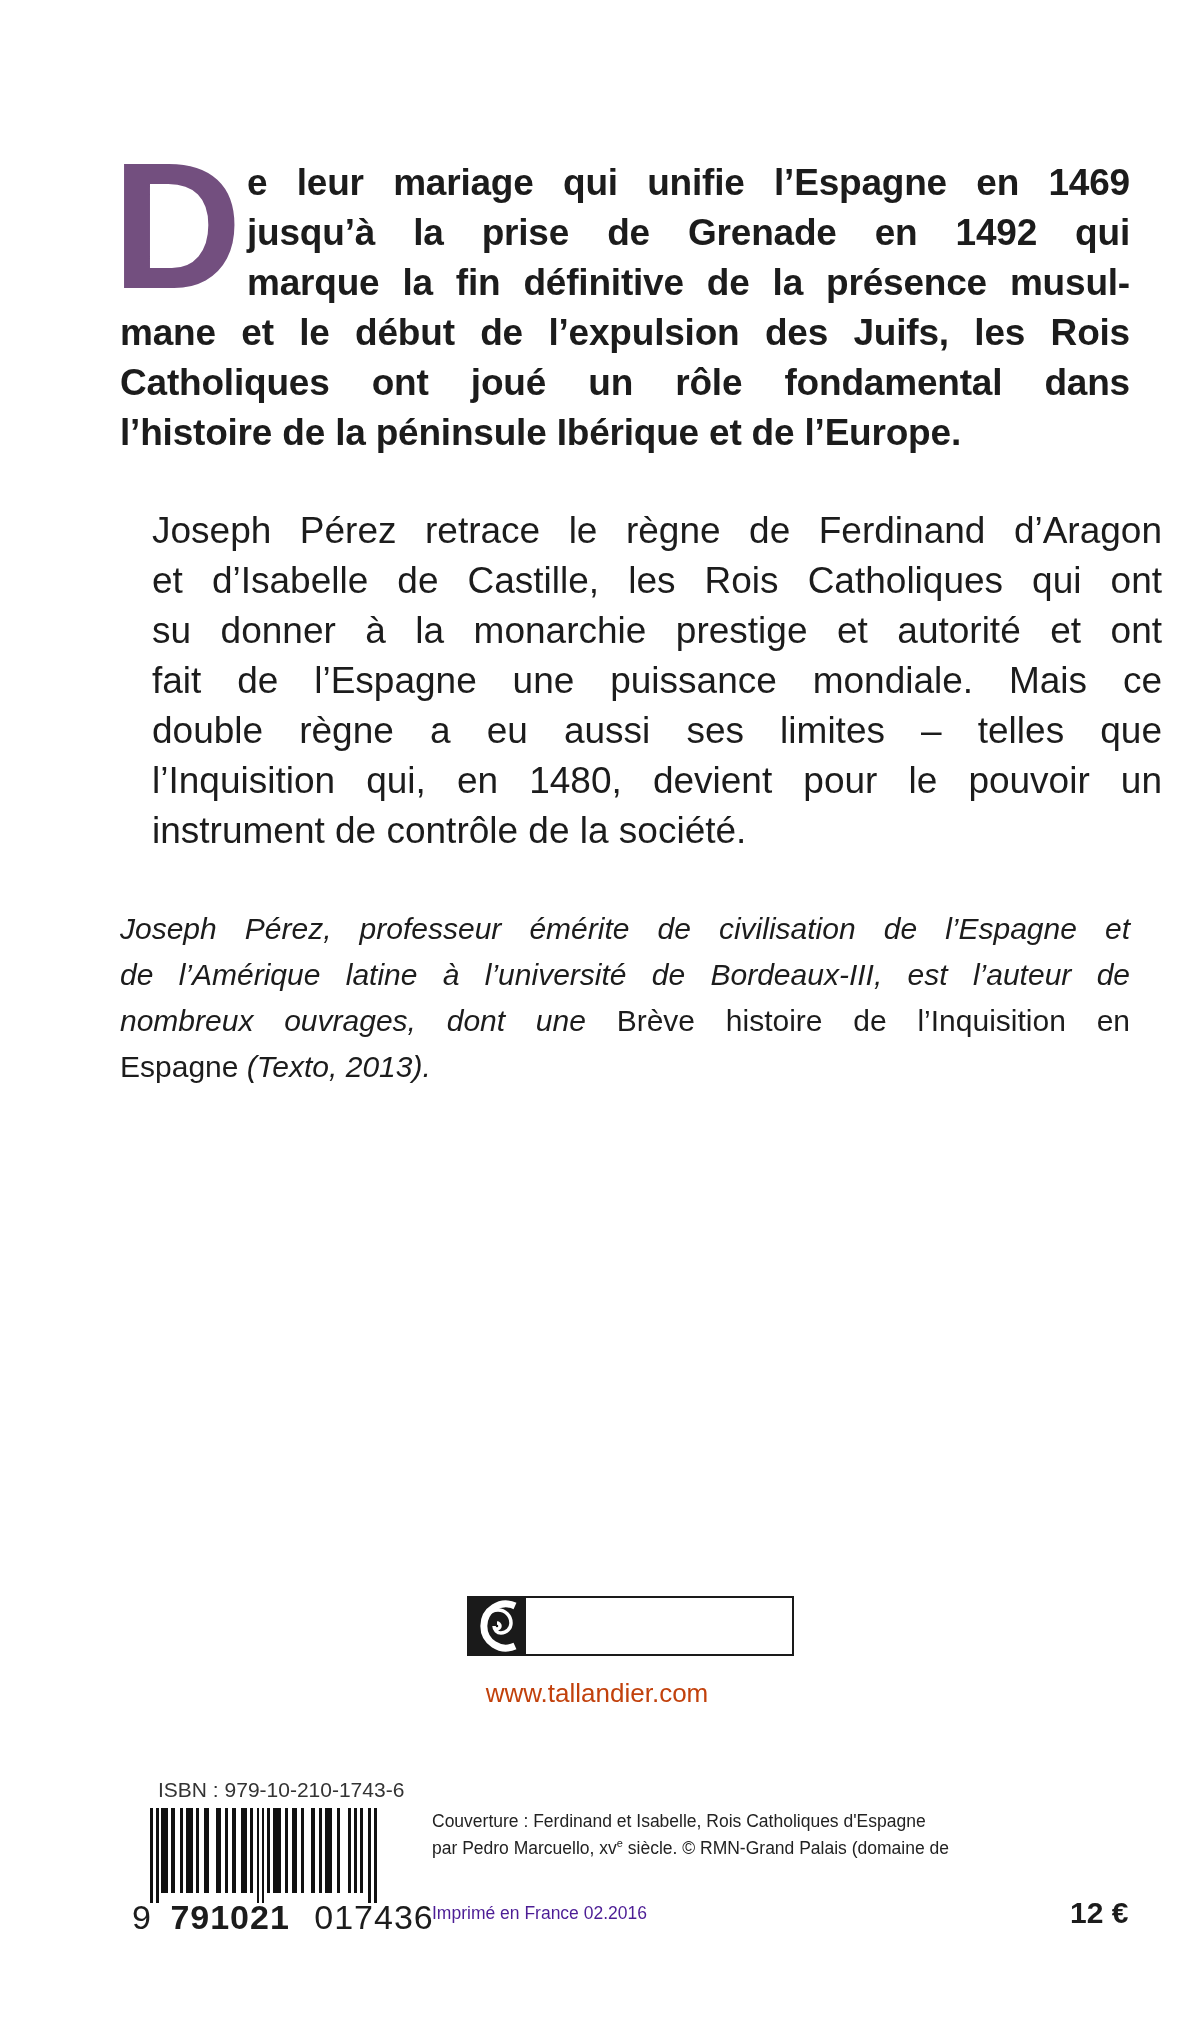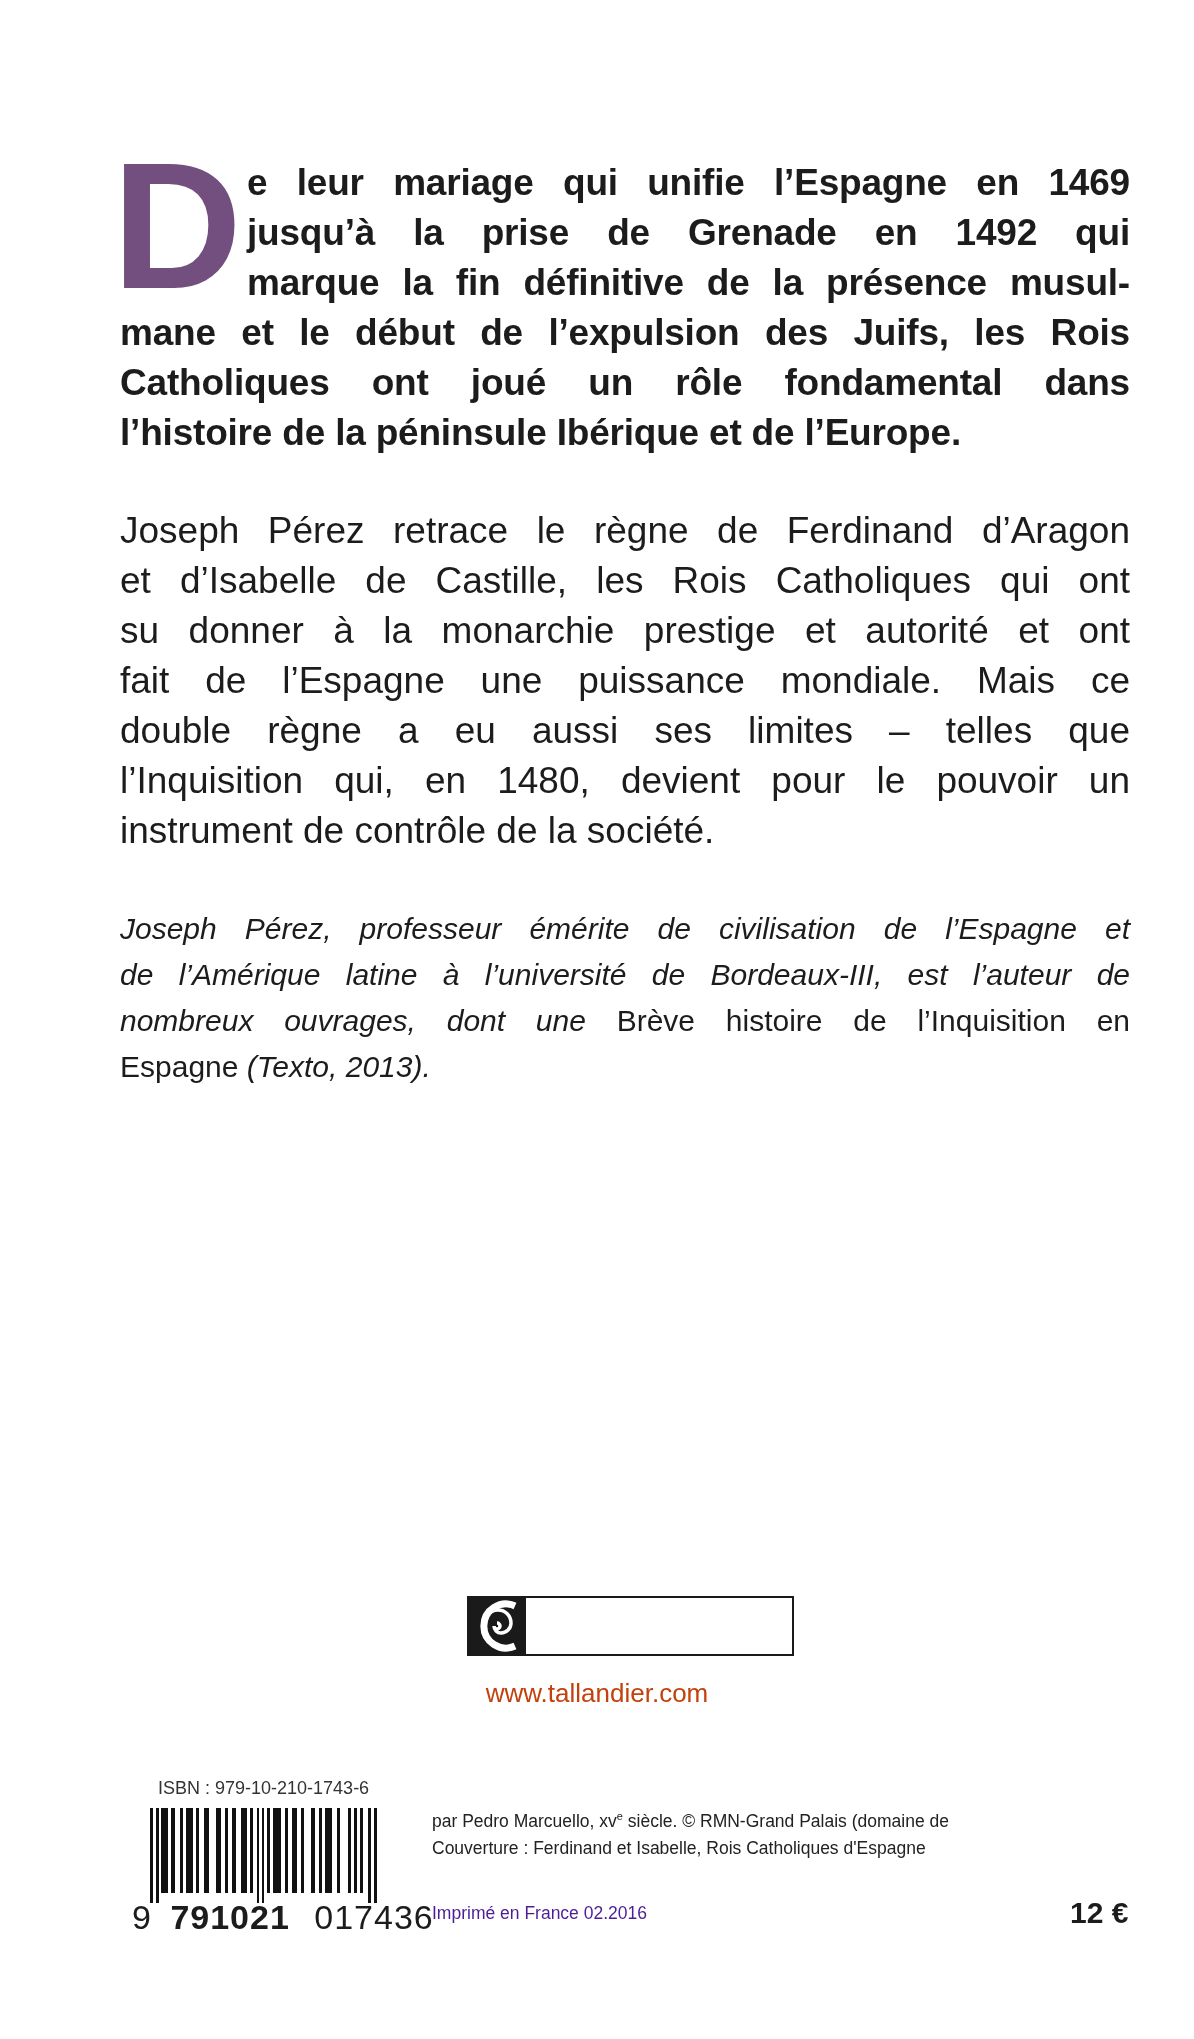--- a/index.html
+++ b/index.html
@@ -7,33 +7,33 @@
          font-family: "Liberation Sans", sans-serif; color: #1c1c1c; }
   .line { position: absolute; white-space: nowrap; }
   .justify { text-align: justify; text-align-last: justify; }
 
   
   .p1 { font-weight: bold; font-size: 37px; letter-spacing: -0.2px; }
   .dropcap { position: absolute; left: 112px; top: 136px; font-family: "Liberation Sans", sans-serif;
              font-weight: bold; font-size: 180px; line-height: 180px; color: #734f7f; }
 
   
-  .p2 { font-size: 37px; }
+  .p2 { font-size: 37px; margin-left: 32px; }
   
   .p3 { font-size: 30px; font-style: italic; }
   .upright { font-style: normal; }
 
   .logo-box { position: absolute; left: 467px; top: 1596px; width: 327px; height: 60px;
               border: 2px solid #1a1a1a; background: #fff; box-sizing: border-box; }
   .logo-dark { position: absolute; left: 0; top: 0; width: 57px; height: 100%; background: #1a1a1a; }
   .logo-text { position: absolute; left: 62px; top: -2px; font-family: "Liberation Serif", serif;
                font-size: 56px; line-height: 60px; color: #1a1a1a; letter-spacing: 0.5px; }
   .url { position: absolute; left: 0; width: 1194px; top: 1678px; text-align: center; font-size: 26px; color: #c2410c; }
 
-  .isbn { position: absolute; left: 158px; top: 1778px; font-size: 18px; color: #333; }
+  .isbn { position: absolute; left: 158px; top: 1778px; font-size: 21px; color: #333; }
   .barcode { position: absolute; left: 150px; top: 1808px; width: 238px; height: 95px; }
   .barcode-digits { position: absolute; left: 132px; top: 1898px; font-size: 34px; color: #1c1c1c; letter-spacing: 1px; }
 
   .credits { position: absolute; left: 432px; top: 1808px; font-size: 17.5px; line-height: 27px; color: #222; }
   .printed { position: absolute; left: 432px; top: 1903px; font-size: 17.5px; color: #4c1d95; }
   .price { position: absolute; left: 1070px; top: 1896px; font-size: 30px; font-weight: bold; color: #1c1c1c; }
   sup { font-size: 11px; vertical-align: super; line-height: 0; }
 </style>
 </head>
 <body>
@@ -109,17 +109,17 @@
     <rect x="224" y="0" width="3" height="95"></rect>
   </g>
 </svg>
 <div class="barcode-digits">
   <span>9</span>
   <span style="margin-left:8px;font-weight:bold;">791021</span>
   <span style="margin-left:14px;">017436</span>
 </div>
 
 <div class="credits">
+  <div>Couverture : Ferdinand et Isabelle, Rois Catholiques d'Espagne</div>
   <div><span>par Pedro Marcuello, xv</span><sup>e</sup><span> siècle. © RMN-Grand Palais (domaine de</span></div>
-  <div>Couverture : Ferdinand et Isabelle, Rois Catholiques d'Espagne</div>
 </div>
 <div class="printed">Imprimé en France 02.2016</div>
 <div class="price">12 €</div>
 
 </body></html>

